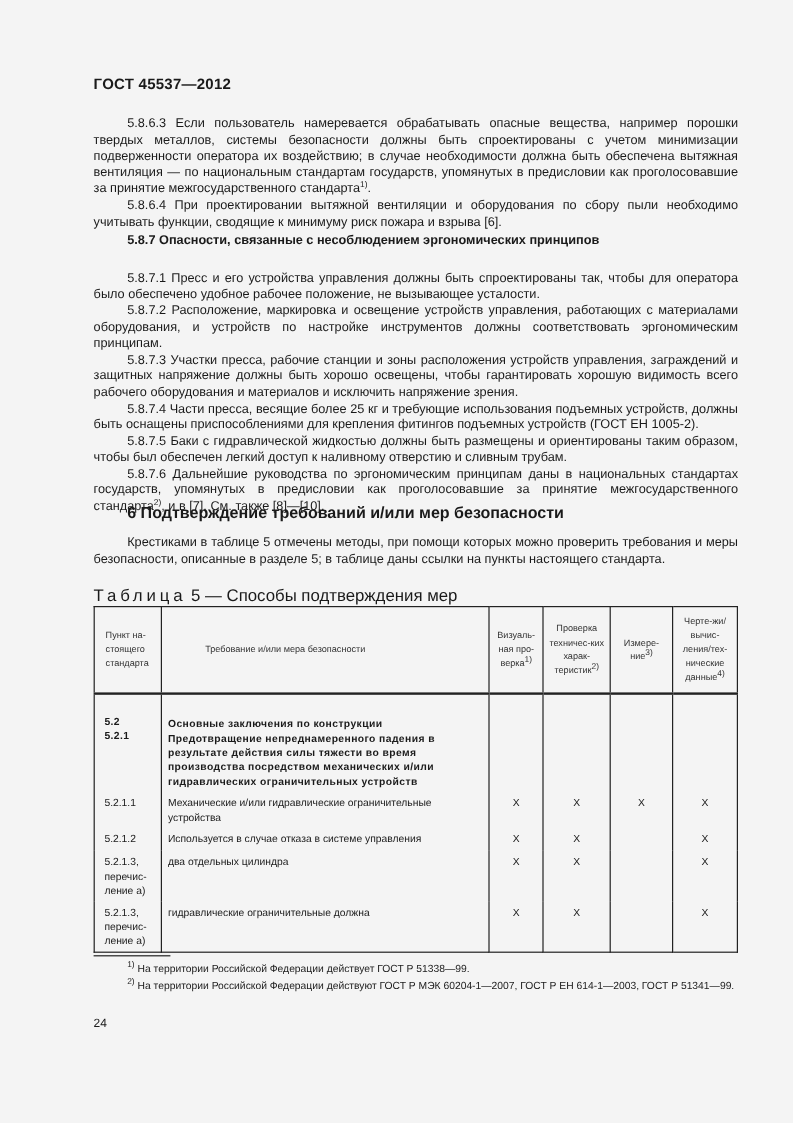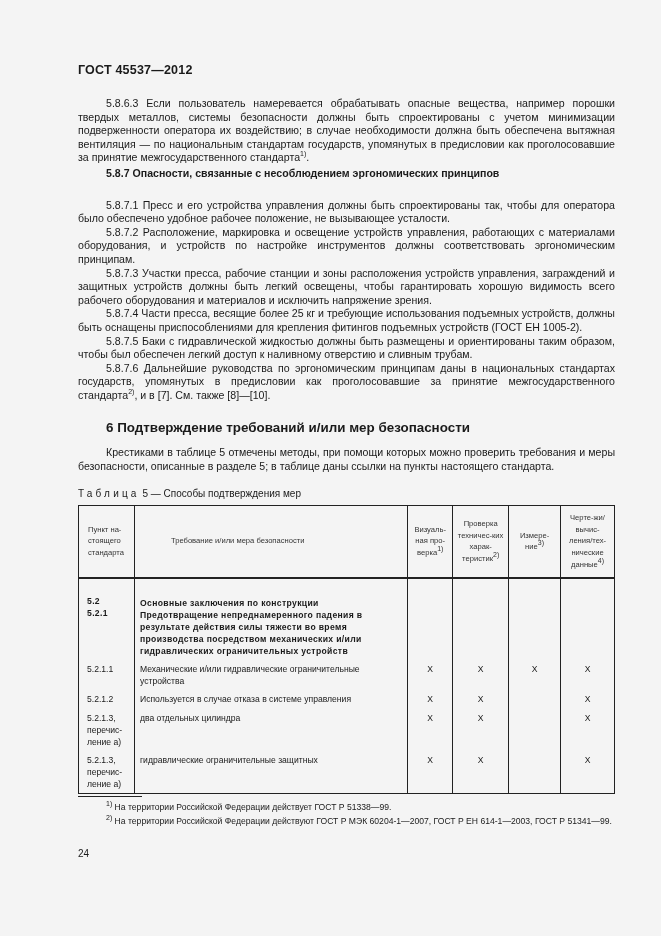--- a/index.html
+++ b/index.html
@@ -5,21 +5,21 @@
   * { box-sizing: border-box; margin: 0; padding: 0; }
   html, body { width: 661px; height: 936px; background: #f4f4f4; overflow: hidden; }
   body { position: relative; font-family: "Liberation Sans", sans-serif; color: #1a1a1a; }
   .page { position: absolute; left: 0; top: 0; width: 661px; height: 936px; }
   .hdr { position: absolute; left: 78px; top: 63px; font-weight: bold; font-size: 12.5px; letter-spacing: 0.2px; }
   .body { position: absolute; left: 78px; width: 537px; font-size: 10.6px; line-height: 13.6px; text-align: justify; }
   .p { text-indent: 28px; }
   .p sup, .fn sup, th sup { font-size: 7px; line-height: 0; vertical-align: super; }
   .sub-h { font-weight: bold; text-indent: 28px; margin-top: 2px; margin-bottom: 18px; }
   .sec-h { position: absolute; left: 106px; top: 420px; font-weight: bold; font-size: 13.4px; }
-  .cap { position: absolute; left: 78px; top: 488px; font-size: 10px; }
+  .cap { position: absolute; left: 78px; top: 488px; font-size: 14px; }
   .cap .sp { letter-spacing: 3.2px; }
   table.t { position: absolute; left: 78px; top: 505px; width: 537px; border-collapse: collapse; font-size: 8.6px; line-height: 12px; }
   table.t th, table.t td { border-left: 1.3px solid #222; border-right: 1.3px solid #222; vertical-align: top; }
   table.t thead th { border-top: 1.3px solid #222; border-bottom: 2.6px solid #222; font-weight: normal; text-align: center; vertical-align: middle; height: 72px; font-size: 7.6px; line-height: 11.6px; padding: 0 3px; color: #333; }
   table.t thead th.c1 { text-align: left; padding-left: 9px; }
   table.t thead th.c2 { text-align: left; padding-left: 36px; }
   table.t tbody tr:last-child td { border-bottom: 1.3px solid #222; }
   table.t td { padding: 3px 5px; }
   table.t td.num { padding-left: 8px; }
   table.t td.mk { text-align: center; }
@@ -31,24 +31,25 @@
 </style>
 </head>
 <body>
 
 <div class="page">
 
   <div class="hdr">ГОСТ  45537—2012</div>
 
   <div class="body" style="top:97px;">
     <p class="p"><span>5.8.6.3  Если пользователь намеревается обрабатывать опасные вещества, например порошки твердых металлов, системы безопасности должны быть спроектированы с учетом минимизации подверженности оператора их воздействию; в случае необходимости должна быть обеспечена вытяжная вентиляция — по национальным стандартам государств, упомянутых в предисловии как проголосовавшие за принятие межгосударственного стандарта</span><sup>1)</sup><span>.</span></p>
+    <p class="p">5.8.6.4  При проектировании вытяжной вентиляции и оборудования по сбору пыли необходимо учитывать функции, сводящие к минимуму риск пожара и взрыва [6].</p>
     <p class="sub-h">5.8.7  Опасности, связанные с несоблюдением эргономических принципов</p>
     <p class="p">5.8.7.1  Пресс и его устройства управления должны быть спроектированы так, чтобы для оператора было обеспечено удобное рабочее положение, не вызывающее усталости.</p>
     <p class="p">5.8.7.2  Расположение, маркировка и освещение устройств управления, работающих с материалами оборудования, и устройств по настройке инструментов должны соответствовать эргономическим принципам.</p>
-    <p class="p">5.8.7.3  Участки пресса, рабочие станции и зоны расположения устройств управления, заграждений и защитных устройств должны быть легкий освещены, чтобы гарантировать хорошую видимость всего рабочего оборудования и материалов и исключить напряжение зрения.</p>
+    <p class="p">5.8.7.3  Участки пресса, рабочие станции и зоны расположения устройств управления, заграждений и защитных напряжение должны быть хорошо освещены, чтобы гарантировать хорошую видимость всего рабочего оборудования и материалов и исключить напряжение зрения.</p>
     <p class="p">5.8.7.4  Части пресса, весящие более 25 кг и требующие использования подъемных устройств, должны быть оснащены приспособлениями для крепления фитингов подъемных устройств (ГОСТ ЕН 1005-2).</p>
     <p class="p">5.8.7.5  Баки с гидравлической жидкостью должны быть размещены и ориентированы таким образом, чтобы был обеспечен легкий доступ к наливному отверстию и сливным трубам.</p>
     <p class="p"><span>5.8.7.6  Дальнейшие руководства по эргономическим принципам даны в национальных стандартах государств, упомянутых в предисловии как проголосовавшие за принятие межгосударственного стандарта</span><sup>2)</sup><span>, и в [7]. См. также [8]—[10].</span></p>
   </div>
 
   <div class="sec-h">6  Подтверждение требований и/или мер безопасности</div>
 
   <div class="body" style="top:446px;">
     <p class="p">Крестиками в таблице 5 отмечены методы, при помощи которых можно проверить требования и меры безопасности, описанные в разделе 5; в таблице даны ссылки на пункты настоящего стандарта.</p>
   </div>
@@ -104,21 +105,21 @@
       <tr style="height:39px;">
         <td class="num">5.2.1.3, перечис-ление а)</td>
         <td>два отдельных цилиндра</td>
         <td class="mk">X</td>
         <td class="mk">X</td>
         <td class="mk"></td>
         <td class="mk">X</td>
       </tr>
       <tr style="height:40px;">
         <td class="num">5.2.1.3, перечис-ление а)</td>
-        <td>гидравлические ограничительные защитных</td>
+        <td>гидравлические ограничительные должна</td>
         <td class="mk">X</td>
         <td class="mk">X</td>
         <td class="mk"></td>
         <td class="mk">X</td>
       </tr>
     </tbody>
   </table>
 
   <div class="rule"></div>
 

